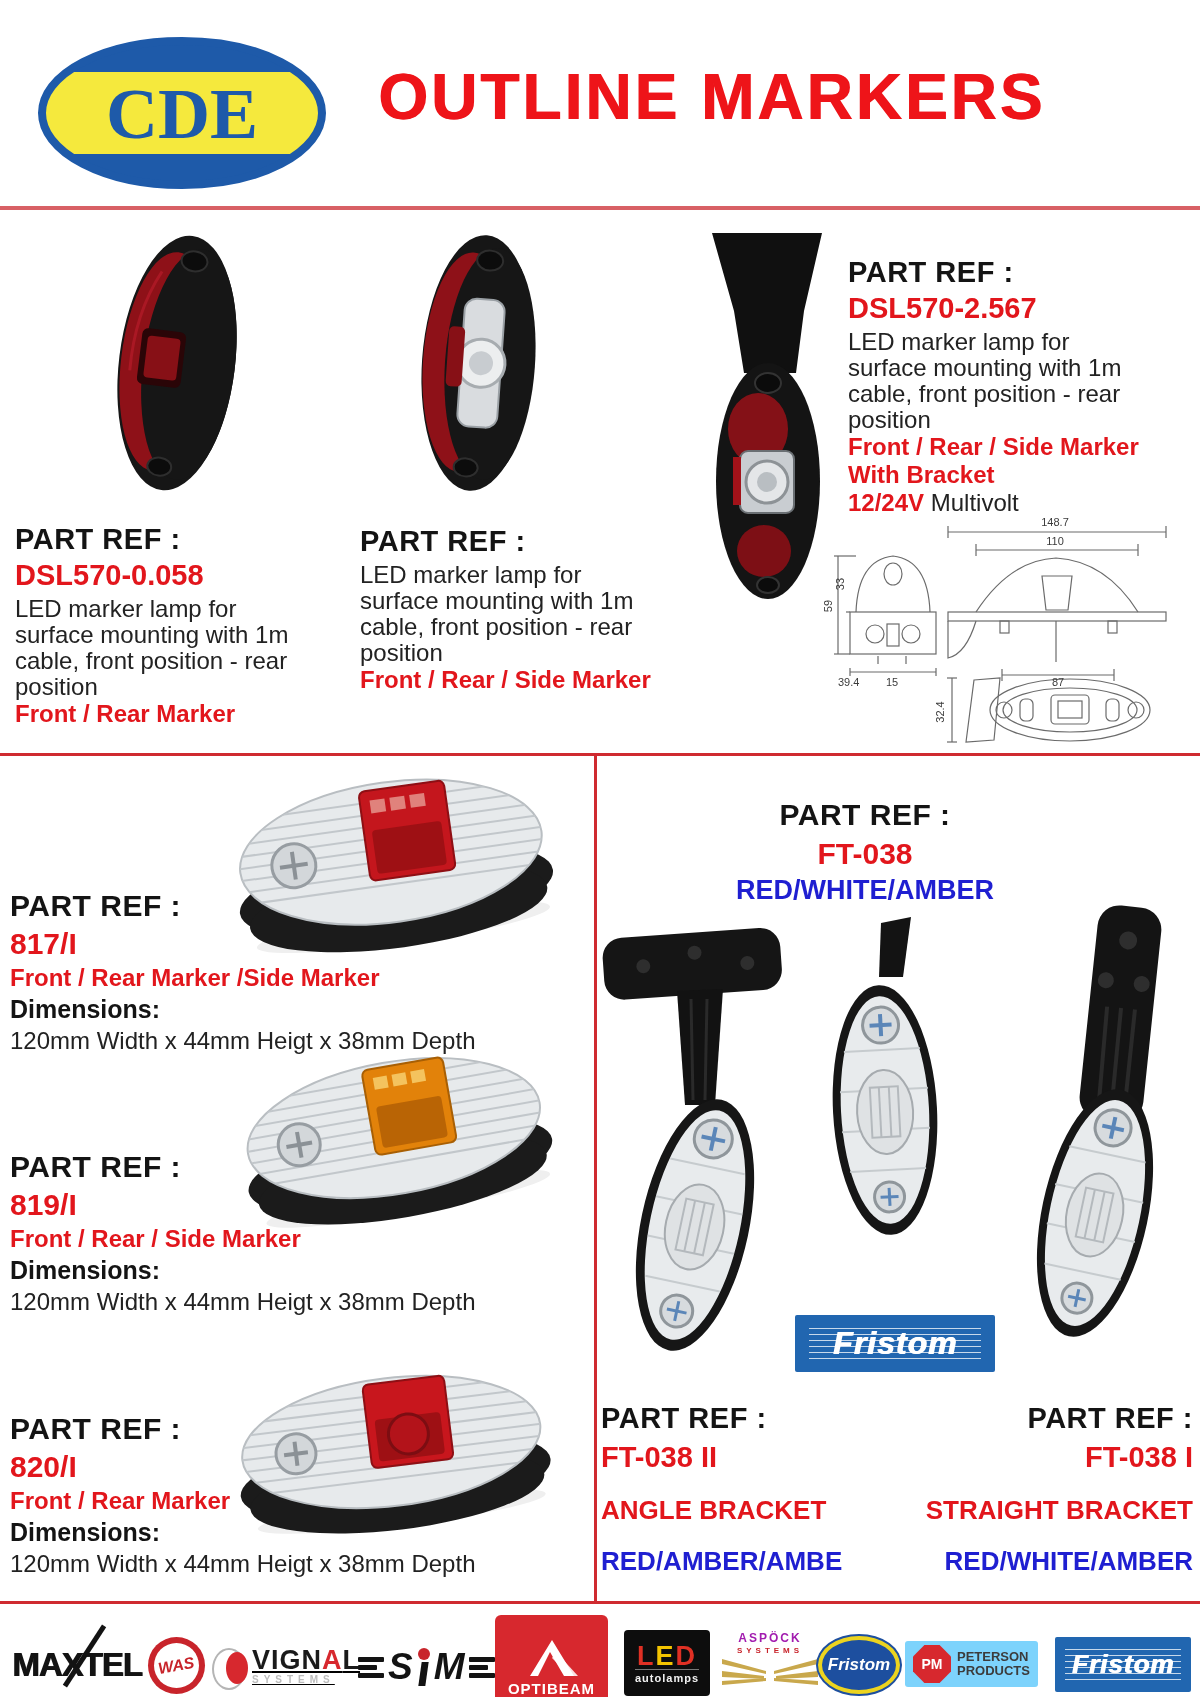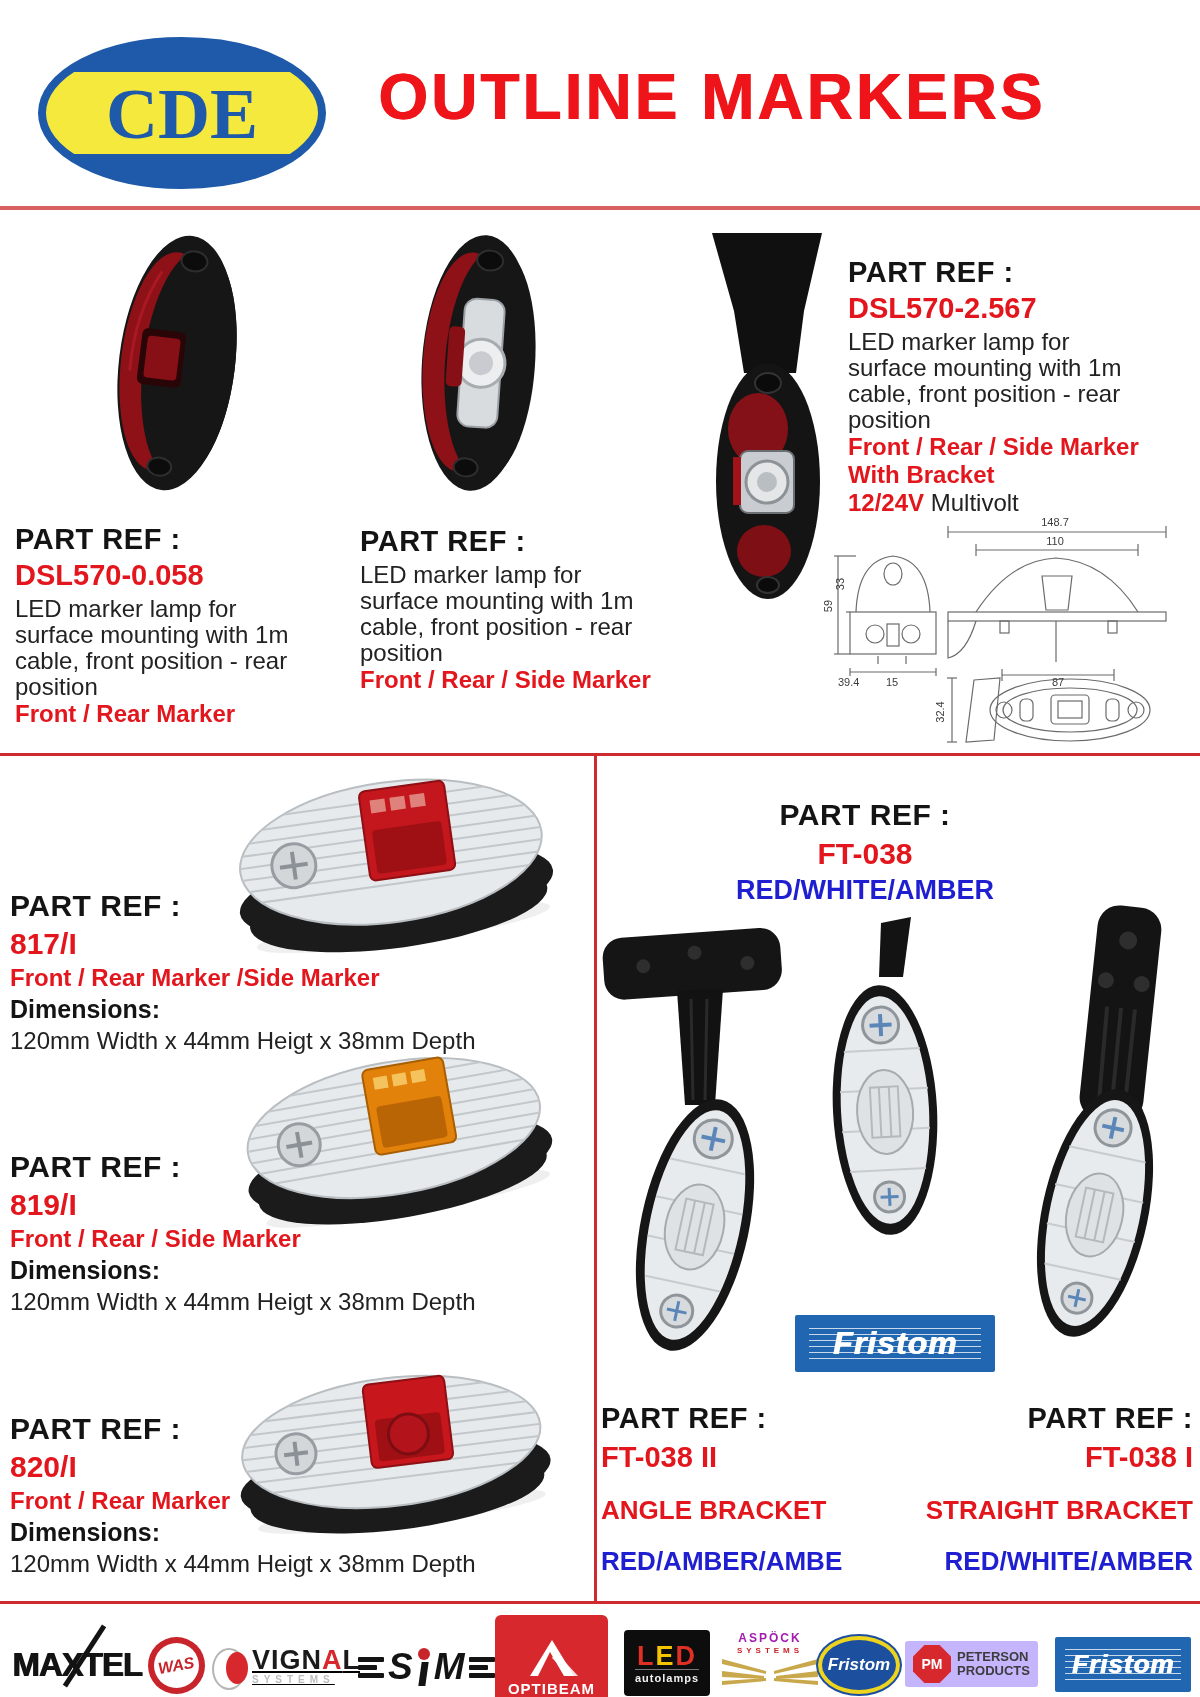--- a/index.html
+++ b/index.html
@@ -60,21 +60,21 @@
      background-image:repeating-linear-gradient(0deg,rgba(0,0,0,.55) 0 1px,transparent 1px 4px);-webkit-background-clip:text;}
   .ledword .l,.ledword .d{color:#e03024;}
   .ledword .e{color:#f4c400;}
   .ledsub{color:#f2f2f2;font-size:11px;font-weight:bold;letter-spacing:1px;border-top:1px solid #777;padding-top:2px;}
   .aspock{display:flex;flex-direction:column;align-items:center;}
   .aspock-word{font-size:12px;font-weight:900;color:#a21caf;letter-spacing:2px;}
   .aspock-sub{font-size:8px;color:#c8242b;letter-spacing:4px;font-weight:bold;margin-top:1px;}
   .dasteri{border-radius:50%;background:#1d4f9f;border:4px solid #ecd41f;box-shadow:0 0 0 2px #1d4f9f;
      display:flex;align-items:center;justify-content:center;}
   .dasteri-word{color:#fff;font-weight:900;font-style:italic;font-size:17px;}
-  .peterson{background:#c4b5fd;border-radius:3px;display:flex;align-items:center;gap:6px;padding:4px 8px;}
+  .peterson{background:#7dd3fc;border-radius:3px;display:flex;align-items:center;gap:6px;padding:4px 8px;}
   .pm-oct{width:38px;height:38px;background:#d7282e;color:#fff;font-weight:900;font-size:14px;
      display:flex;align-items:center;justify-content:center;
      clip-path:polygon(30% 0,70% 0,100% 30%,100% 70%,70% 100%,30% 100%,0 70%,0 30%);}
   .peterson-lines{font-size:13px;font-weight:bold;color:#3c3c3c;line-height:14px;letter-spacing:0px;}
 </style>
 </head>
 <body>
 
 <div id="page">
 

